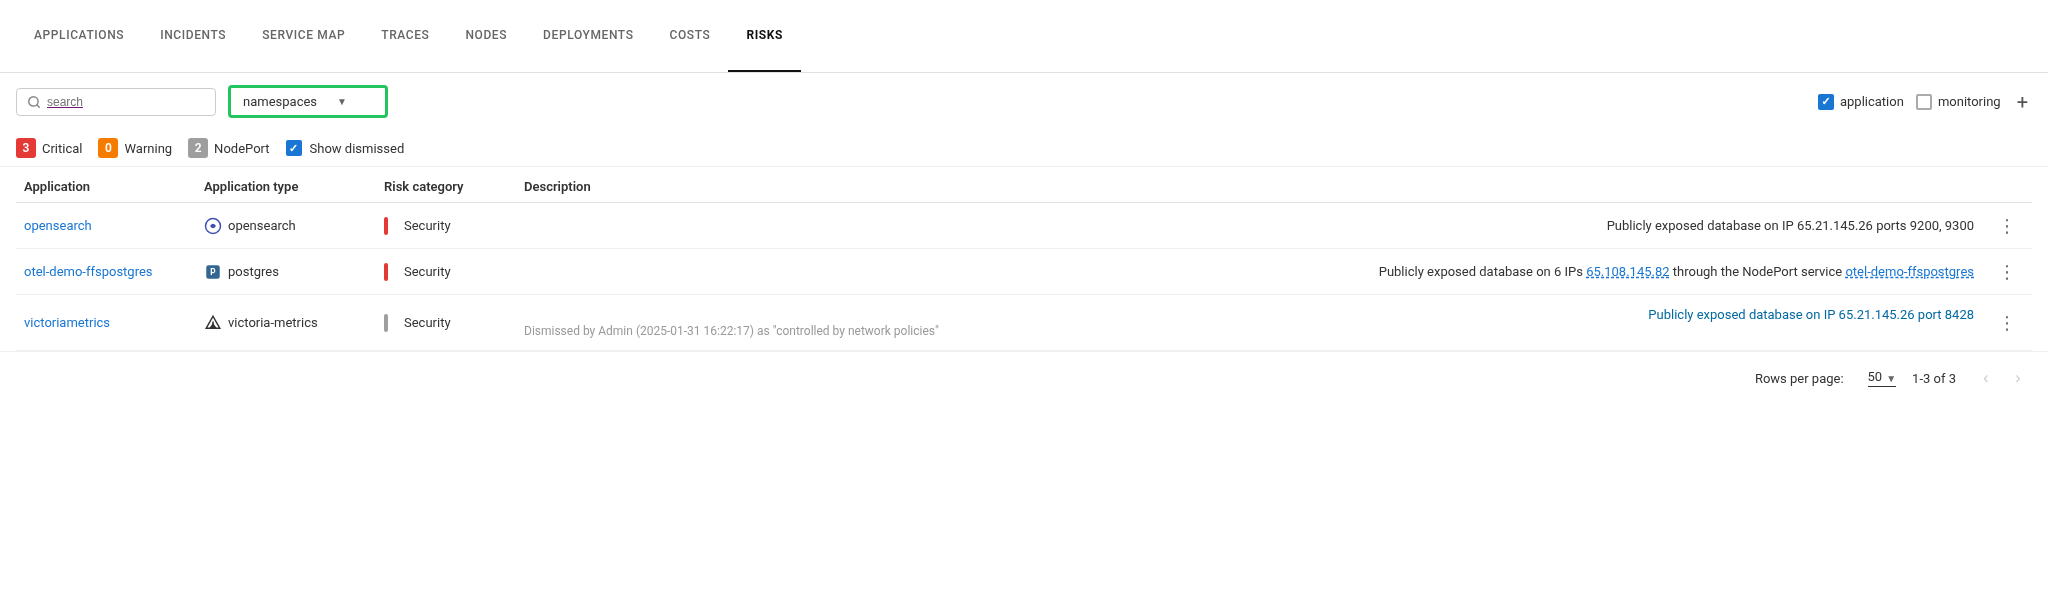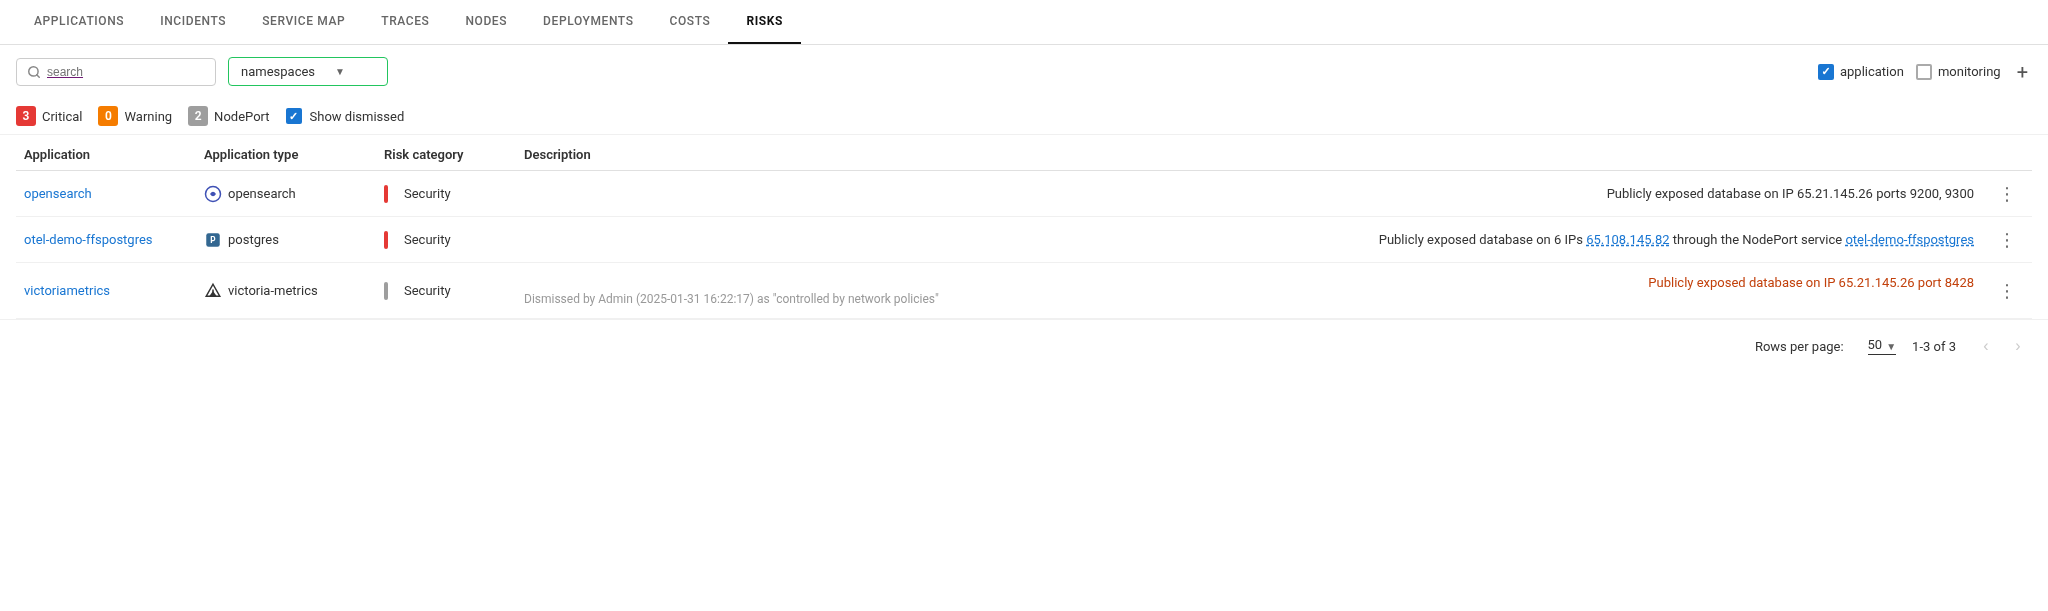--- a/index.html
+++ b/index.html
@@ -1,28 +1,28 @@
 <!DOCTYPE html>
 <html><head>
   <meta charset="utf-8">
   <style>
     * { box-sizing: border-box; margin: 0; padding: 0; }
     body { font-family: -apple-system, BlinkMacSystemFont, 'Segoe UI', Roboto, sans-serif; font-size: 13px; color: #333; background: #fff; }
 
     
     .top-nav { display: flex; align-items: center; border-bottom: 1px solid #e0e0e0; padding: 0 16px; }
-    .nav-item { padding: 14px 18px; font-size: 12px; font-weight: 500; letter-spacing: 0.05em; color: #666; cursor: pointer; text-transform: uppercase; border-bottom: 2px solid transparent; white-space: nowrap; }
+    .nav-item { padding: 28px 18px; font-size: 12px; font-weight: 500; letter-spacing: 0.05em; color: #666; cursor: pointer; text-transform: uppercase; border-bottom: 2px solid transparent; white-space: nowrap; }
     .nav-item.active { color: #111; font-weight: 700; border-bottom: 2px solid #111; }
 
     
     .toolbar { display: flex; align-items: center; padding: 12px 16px; gap: 12px; }
     .search-box { display: flex; align-items: center; border: 1px solid #ccc; border-radius: 4px; padding: 6px 10px; gap: 6px; min-width: 200px; }
     .search-box input { border: none; outline: none; font-size: 12px; color: #701a75; width: 140px; background: transparent; text-decoration: underline; }
     .search-icon-svg { color: #888; flex-shrink: 0; }
-    .namespace-dropdown { display: flex; align-items: center; border: 1px solid #22c55e; border-radius: 4px; padding: 6px 12px; gap: 20px; cursor: pointer; min-width: 160px; font-size: 13px; color: #333; }
+    .namespace-dropdown { display: flex; align-items: center; border: 3px solid #22c55e; border-radius: 4px; padding: 6px 12px; gap: 20px; cursor: pointer; min-width: 160px; font-size: 13px; color: #333; }
     .namespace-dropdown span { flex: 1; }
     .chevron { font-size: 10px; color: #666; }
     .toolbar-right { margin-left: auto; display: flex; align-items: center; gap: 12px; }
     .filter-option { display: flex; align-items: center; gap: 6px; font-size: 13px; color: #333; cursor: pointer; }
     .checkbox-blue { width: 16px; height: 16px; background: #1976d2; border-radius: 2px; display: flex; align-items: center; justify-content: center; flex-shrink: 0; }
     .checkbox-blue::after { content: '✓'; color: white; font-size: 11px; font-weight: bold; }
     .checkbox-empty { width: 16px; height: 16px; border: 2px solid #aaa; border-radius: 2px; flex-shrink: 0; }
     .add-btn { font-size: 20px; color: #555; cursor: pointer; padding: 0 4px; }
 
     
@@ -196,21 +196,21 @@
             </div>
           </td>
           <td class="col-risk">
             <div class="risk-cell">
               <div class="risk-bar gray"></div>
               <span>Security</span>
             </div>
           </td>
           <td>
             <div>
-              <div class="desc-main" style="color: #c2410c;">Publicly exposed database on IP 65.21.145.26 port 8428</div>
+              <div class="desc-main" style="color: #0369a1;">Publicly exposed database on IP 65.21.145.26 port 8428</div>
               <div class="desc-sub">Dismissed by Admin (2025-01-31 16:22:17) as "controlled by network policies"</div>
             </div>
           </td>
           <td style="text-align: right;"><span class="more-btn">⋮</span></td>
         </tr>
       </tbody>
   </table>
 </div>
 
 <div class="pagination">

